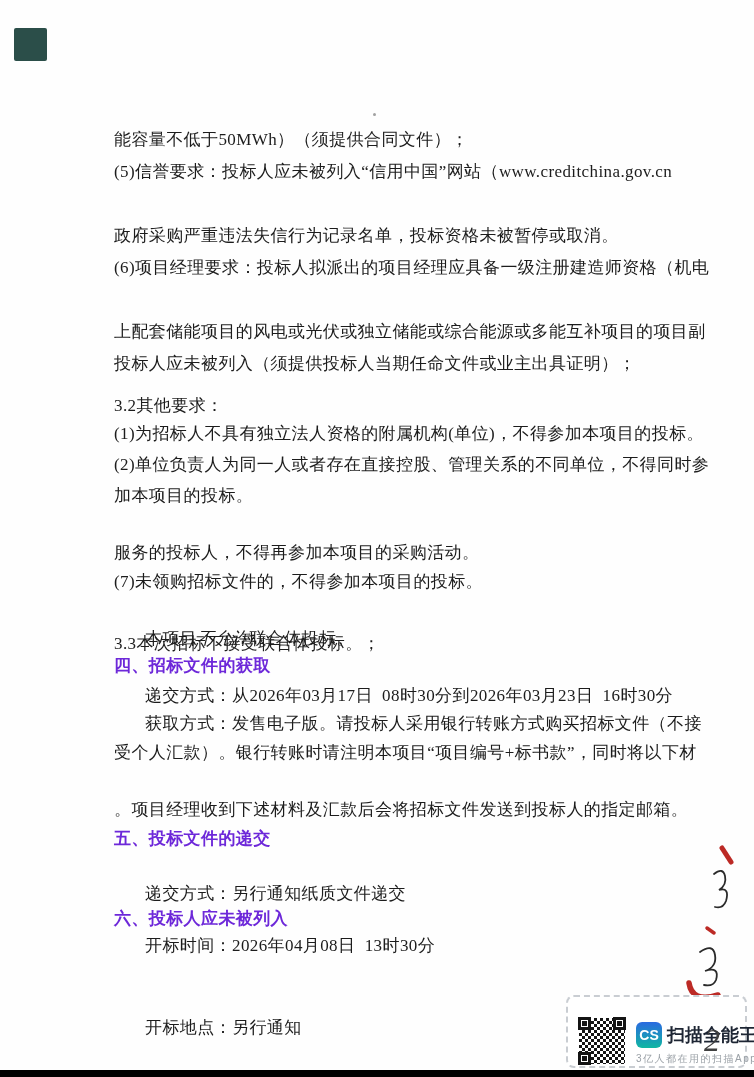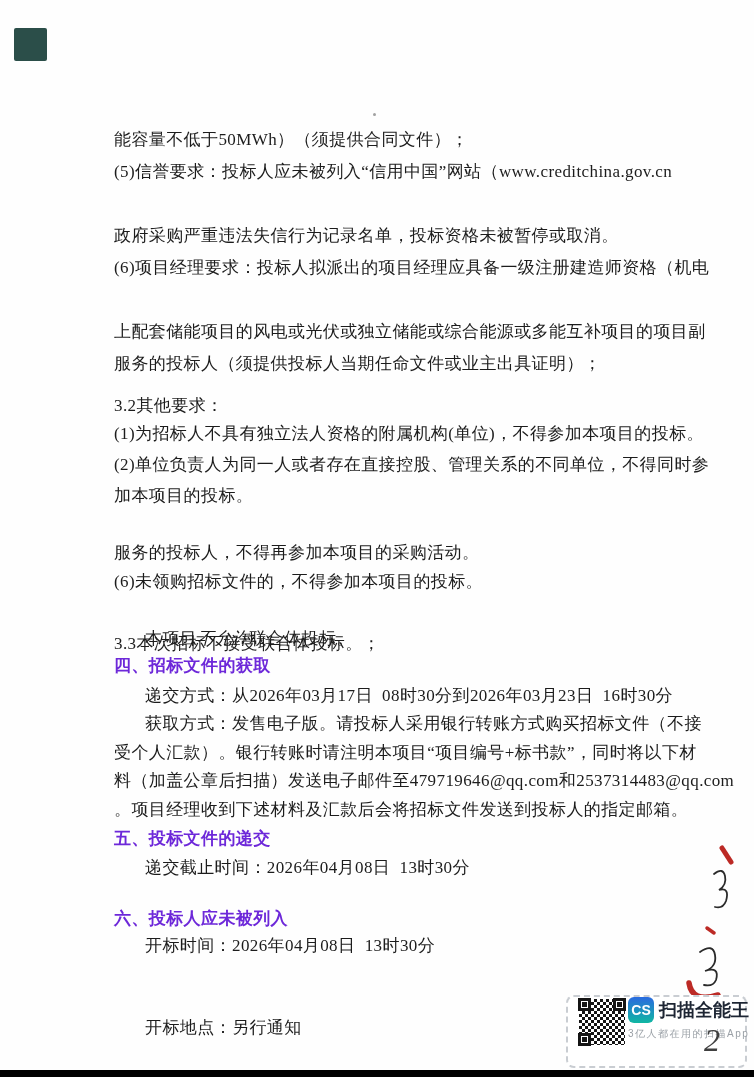--- a/index.html
+++ b/index.html
@@ -11,21 +11,21 @@
   .hd{font-weight:bold;color:#6d28d9;}
   .em{font-style:italic;}
   .corner-artifact{position:absolute;left:14px;top:28px;width:33px;height:33px;
       background:#2b4e49;border-radius:2px;}
   .speck{position:absolute;left:373px;top:113px;width:3px;height:3px;background:#8a8a8a;
       border-radius:50%;opacity:.8;}
   .bottom-bar{position:absolute;left:0;top:1070px;width:754px;height:7px;background:#000;}
   
   .wm{position:absolute;left:566px;top:995px;width:181px;height:73px;box-sizing:border-box;
       border:2px dashed #c9cdd2;border-radius:8px;background:#ffffff;display:flex;
-      align-items:flex-start;padding:0 9px;gap:1px;z-index:2;}
+      align-items:flex-end;padding:0 9px;gap:9px;z-index:2;}
   .qr{position:relative;width:50px;height:50px;background:#fff;flex:0 0 auto;}
   .qr-noise{position:absolute;inset:2px;
       background:repeating-conic-gradient(#141414 0 25%,#ffffff 0 50%) 0 0/6px 6px;}
   .finder{position:absolute;width:13px;height:13px;border:3px solid #141414;background:#fff;
       box-sizing:border-box;}
   .finder::after{content:"";position:absolute;inset:1px;background:#141414;}
   .f-tl{left:1px;top:1px;} .f-tr{right:1px;top:1px;} .f-bl{left:1px;bottom:1px;}
   .wm-right{display:flex;flex-direction:column;justify-content:center;}
   .brand-row{display:flex;align-items:center;gap:5px;}
   .cs-logo{width:26px;height:26px;border-radius:6px;color:#fff;font-weight:bold;
@@ -46,39 +46,38 @@
 <div class="page">
 
   <div class="corner-artifact"></div>
   <div class="speck"></div>
 
   <div class="ln" style="top:130px">能容量不低于50MWh）（须提供合同文件）；</div>
   <div class="ln" style="top:162px">(5)信誉要求：投标人应未被列入“信用中国”网站（www.creditchina.gov.cn</div>
   <div class="ln" style="top:226px">政府采购严重违法失信行为记录名单，投标资格未被暂停或取消。</div>
   <div class="ln" style="top:258px">(6)项目经理要求：投标人拟派出的项目经理应具备一级注册建造师资格（机电</div>
   <div class="ln" style="top:322px">上配套储能项目的风电或光伏或独立储能或综合能源或多能互补项目的项目副</div>
-  <div class="ln" style="top:354px">服务的投标人（须提供投标人当期任命文件或业主出具证明）；</div>
+  <div class="ln" style="top:354px">投标人应未被列入（须提供投标人当期任命文件或业主出具证明）；</div>
   <div class="ln" style="top:396px">3.2其他要求：</div>
   <div class="ln" style="top:424px">(1)为招标人不具有独立法人资格的附属机构(单位)，不得参加本项目的投标。</div>
   <div class="ln" style="top:455px">(2)单位负责人为同一人或者存在直接控股、管理关系的不同单位，不得同时参</div>
   <div class="ln" style="top:486px">加本项目的投标。</div>
   <div class="ln" style="top:543px">服务的投标人，不得再参加本项目的采购活动。</div>
-  <div class="ln" style="top:572px">(6)未领购招标文件的，不得参加本项目的投标。</div>
+  <div class="ln" style="top:572px">(7)未领购招标文件的，不得参加本项目的投标。</div>
   <div class="ln" style="top:634px">3.3本次招标不接受联合体投标。；</div>
 
   <div class="ln ind" style="top:629px"><span>本项目</span><span class="em">不允许</span><span>联合体投标。</span></div>
 
   <div class="ln hd" style="top:656px">四、招标文件的获取</div>
   <div class="ln ind" style="top:686px">递交方式：从2026年03月17日  08时30分到2026年03月23日  16时30分</div>
   <div class="ln ind" style="top:714px">获取方式：发售电子版。请投标人采用银行转账方式购买招标文件（不接</div>
   <div class="ln" style="top:743px">受个人汇款）。银行转账时请注明本项目“项目编号+标书款”，同时将以下材</div>
-  <div class="ln" style="top:771px">料（加盖公章后扫描）发送电子邮件至479719646@qq.com和2537314483@qq.com</div>
   <div class="ln" style="top:800px">。项目经理收到下述材料及汇款后会将招标文件发送到投标人的指定邮箱。</div>
   <div class="ln hd" style="top:829px">五、投标文件的递交</div>
-  <div class="ln ind" style="top:858px">递交截止时间：2026年04月08日  13时30分</div>
+  <div class="ln ind" style="top:884px">递交方式：另行通知纸质文件递交</div>
   <div class="ln hd" style="top:909px">六、投标人应未被列入</div>
   <div class="ln ind" style="top:936px">开标时间：2026年04月08日  13时30分</div>
   <div class="ln ind" style="top:1018px">开标地点：另行通知</div>
 
   <svg class="scribbles" width="70" height="175" viewBox="0 0 70 175">
     <path d="M44 8 L53 22" stroke="#bc2a25" stroke-width="5" stroke-linecap="round" fill="none"></path>
     <path d="M36 34 q9 -7 11 2 t-6 14 q11 -3 7 11 q-3 8 -11 6" stroke="#2a2a2a" stroke-width="1.8" fill="none" stroke-linecap="round"></path>
     <path d="M29 88 L36 93" stroke="#bc2a25" stroke-width="3.5" stroke-linecap="round" fill="none"></path>
     <path d="M22 112 q13 -9 15 3 t-10 16 q15 -5 11 9 q-3 7 -12 5" stroke="#2a2a2a" stroke-width="1.8" fill="none" stroke-linecap="round"></path>
     <path d="M11 143 q3 20 29 12" stroke="#bc2a25" stroke-width="5.5" stroke-linecap="round" fill="none"></path>

